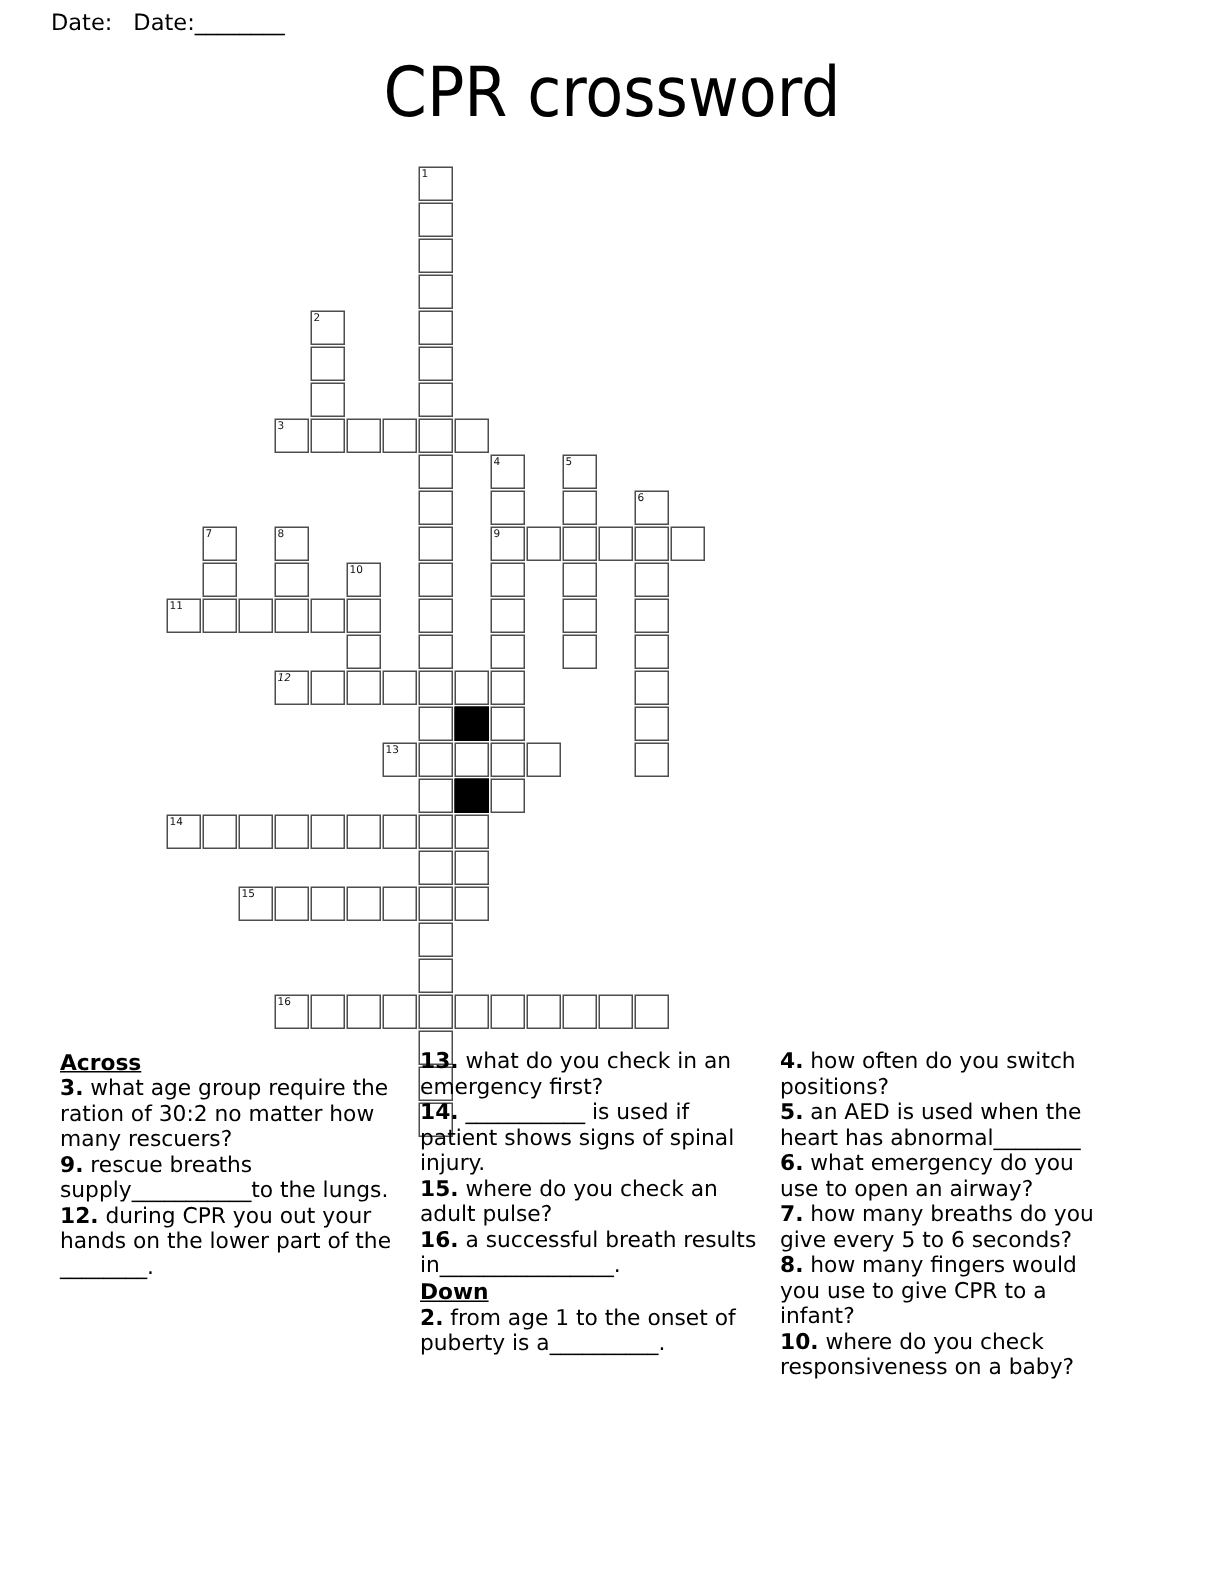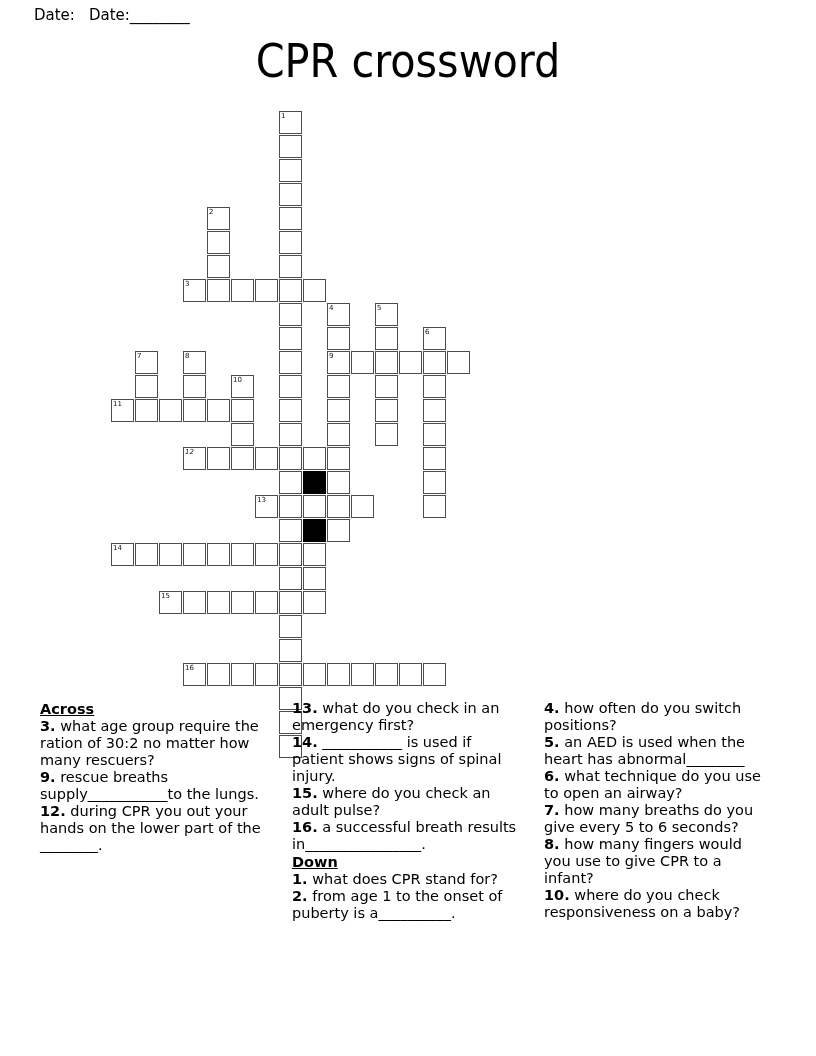--- a/index.html
+++ b/index.html
@@ -93,21 +93,21 @@
     color: #111111;
   }
 
   
   .clues {
     position: absolute;
     left: 0;
     top: 700px;
     width: 816px;
     display: flex;
-    gap: 12px;
+    gap: 0px;
     padding: 0 40px;
     box-sizing: border-box;
   }
   .clue-col {
     width: 240px;
     padding-right: 8px;
     box-sizing: border-box;
     font-size: 14.5px;
     line-height: 17px;
   }
@@ -290,24 +290,23 @@
       <span class="clue"><span class="num">3.</span><span> what age group require the ration of 30:2 no matter how many rescuers?</span></span>
       <span class="clue"><span class="num">9.</span><span> rescue breaths supply___________to the lungs.</span></span>
       <span class="clue"><span class="num">12.</span><span> during CPR you out your hands on the lower part of the ________.</span></span>
     </div>
   <div class="clue-col col-2">
       <span class="clue"><span class="num">13.</span><span> what do you check in an emergency first?</span></span>
       <span class="clue"><span class="num">14.</span><span> ___________ is used if patient shows signs of spinal injury.</span></span>
       <span class="clue"><span class="num">15.</span><span> where do you check an adult pulse?</span></span>
       <span class="clue"><span class="num">16.</span><span> a successful breath results in________________.</span></span>
       <span class="section-heading">Down</span>
-      <span class="clue"><span class="num">1.</span><span> what does CPR stand for?</span></span>
       <span class="clue"><span class="num">2.</span><span> from age 1 to the onset of puberty is a__________.</span></span>
     </div>
   <div class="clue-col col-3">
       <span class="clue"><span class="num">4.</span><span> how often do you switch positions?</span></span>
       <span class="clue"><span class="num">5.</span><span> an AED is used when the heart has abnormal________</span></span>
-      <span class="clue"><span class="num">6.</span><span> what technique do you use to open an airway?</span></span>
+      <span class="clue"><span class="num">6.</span><span> what emergency do you use to open an airway?</span></span>
       <span class="clue"><span class="num">7.</span><span> how many breaths do you give every 5 to 6 seconds?</span></span>
       <span class="clue"><span class="num">8.</span><span> how many fingers would you use to give CPR to a infant?</span></span>
       <span class="clue"><span class="num">10.</span><span> where do you check responsiveness on a baby?</span></span>
     </div>
 </div>
 
 </body></html>

